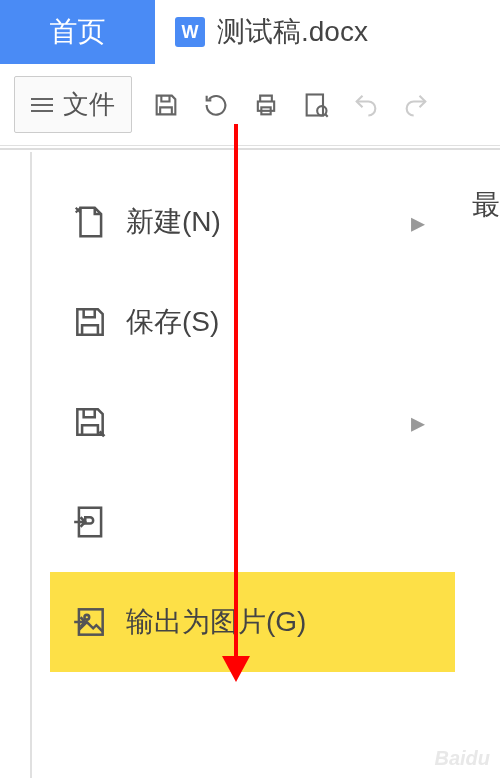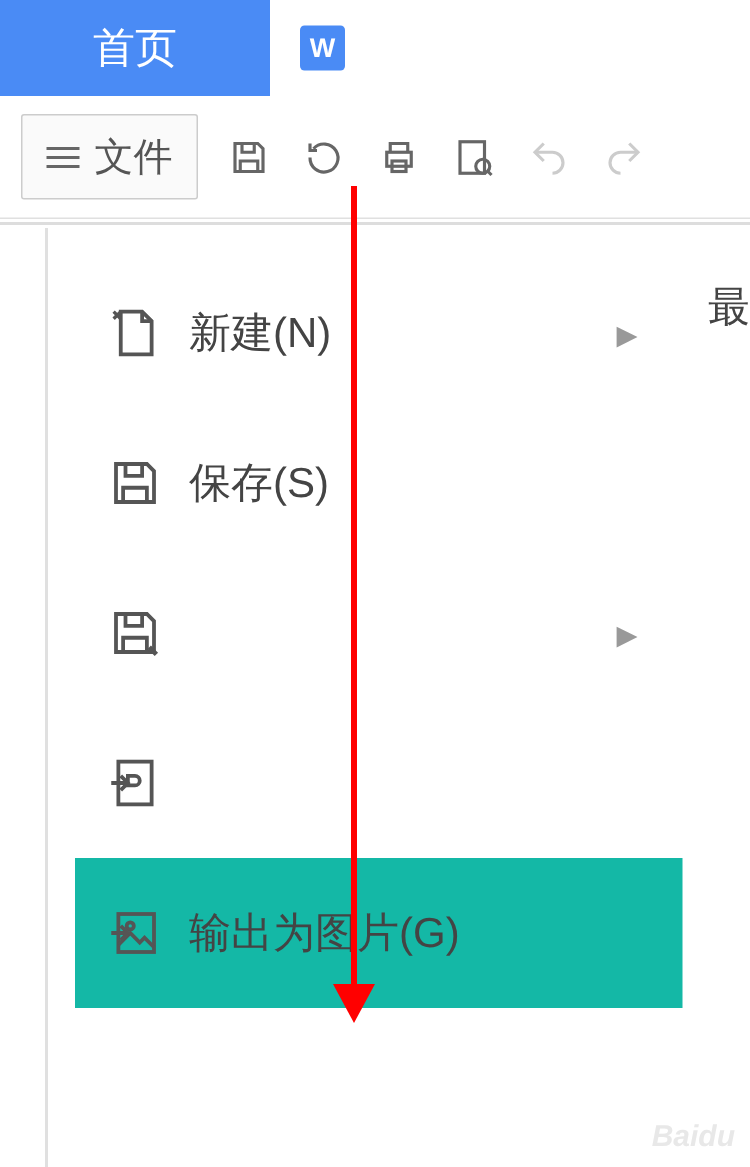--- a/index.html
+++ b/index.html
@@ -17,21 +17,21 @@
       background: #fff;
       align-items: stretch;
     }
     .tab-home {
       background: #4a8bf5;
       color: #fff;
       font-size: 28px;
       display: flex;
       align-items: center;
       justify-content: center;
-      width: 180px;
+      width: 155px;
     }
     .tab-doc {
       display: flex;
       align-items: center;
       padding-left: 20px;
       gap: 12px;
       font-size: 28px;
       color: #444;
     }
     .doc-icon {
@@ -100,21 +100,21 @@
       display: flex;
       align-items: center;
       height: 100px;
       gap: 16px;
       font-size: 28px;
       color: #444;
       position: relative;
       padding-left: 20px;
     }
     .menu-item.highlighted {
-      background: #14b8a6;
+      background: #fde047;
     }
     .menu-icon {
       width: 40px;
       height: 40px;
       display: flex;
       align-items: center;
       justify-content: center;
       color: #555;
     }
     .menu-icon svg { width: 38px; height: 38px; }
@@ -168,20 +168,21 @@
   </style>
 </head>
 <body>
 
 <div class="tabs">
   <div class="tab-home">
     <span>首页</span>
   </div>
   <div class="tab-doc">
     <div class="doc-icon">W</div>
+    <span>测试稿.docx</span>
   </div>
 </div>
 
 <div class="toolbar">
   <div class="file-btn">
     <div class="hamburger">
       <span></span>
         <span></span>
         <span></span>
     </div>

